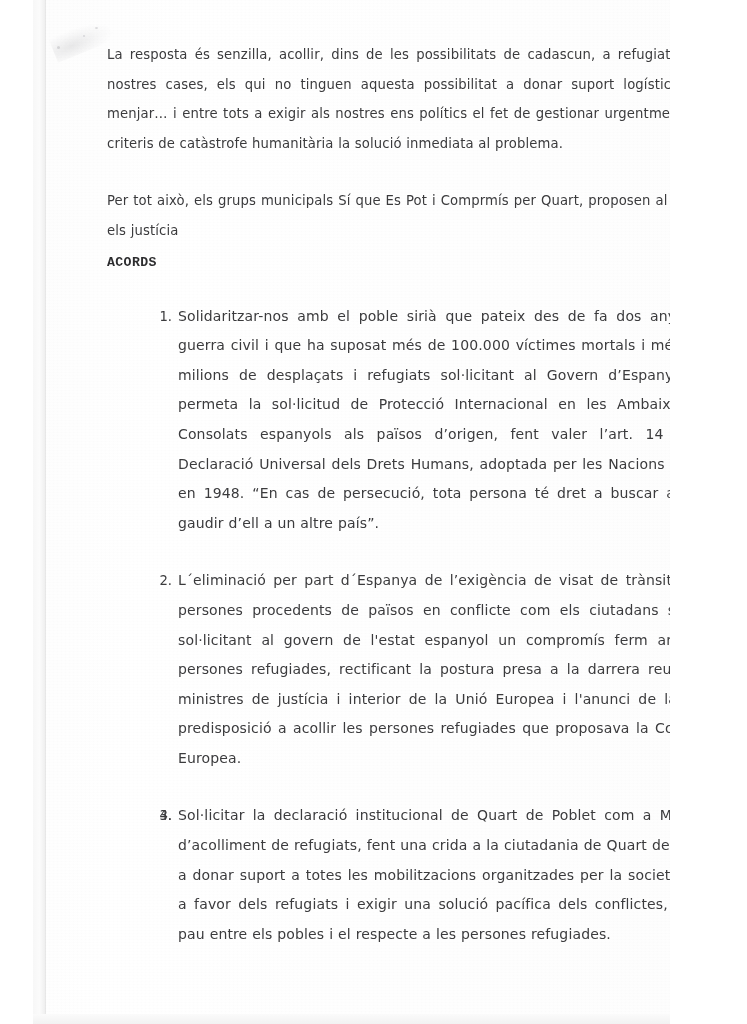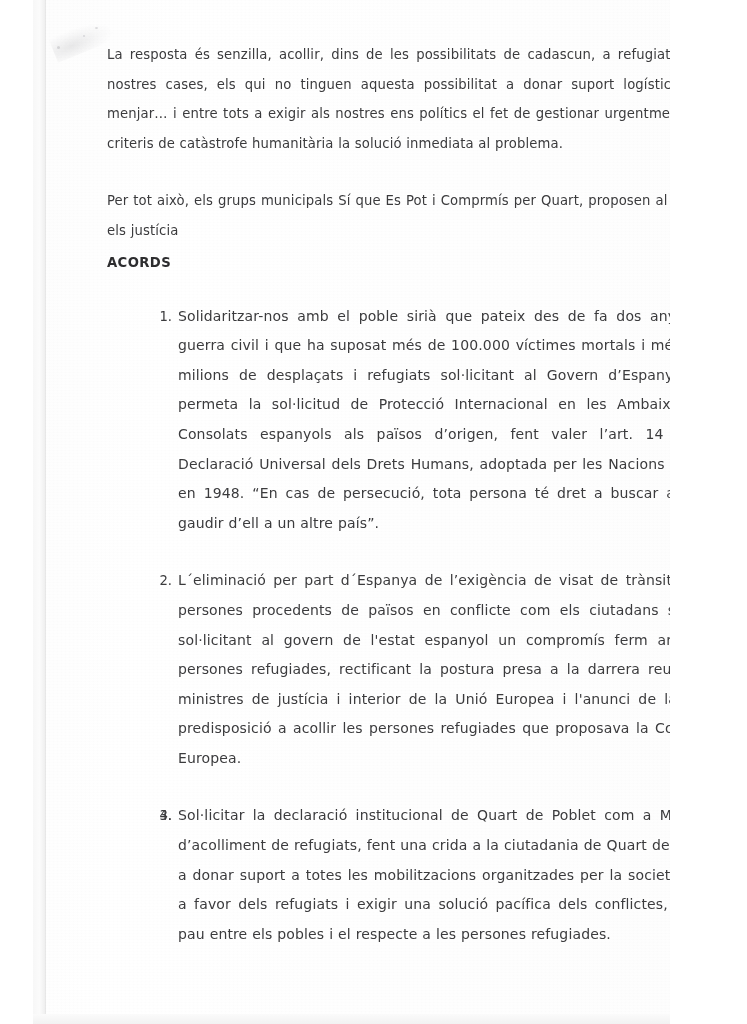--- a/index.html
+++ b/index.html
@@ -115,20 +115,21 @@
     margin-bottom: 4px;
   }
 
   .heading {
     font-size: 13.2px;
     line-height: 26px;
     color: #2d2d2f;
     font-weight: bold;
     letter-spacing: .03em;
     margin: 0 0 26px 0;
+    font-family: Liberation Mono, monospace;
   }
 
   ol.acords {
     list-style: none;
     margin: 0;
     padding: 0;
   }
   ol.acords > li {
     position: relative;
     padding-left: 71px;

